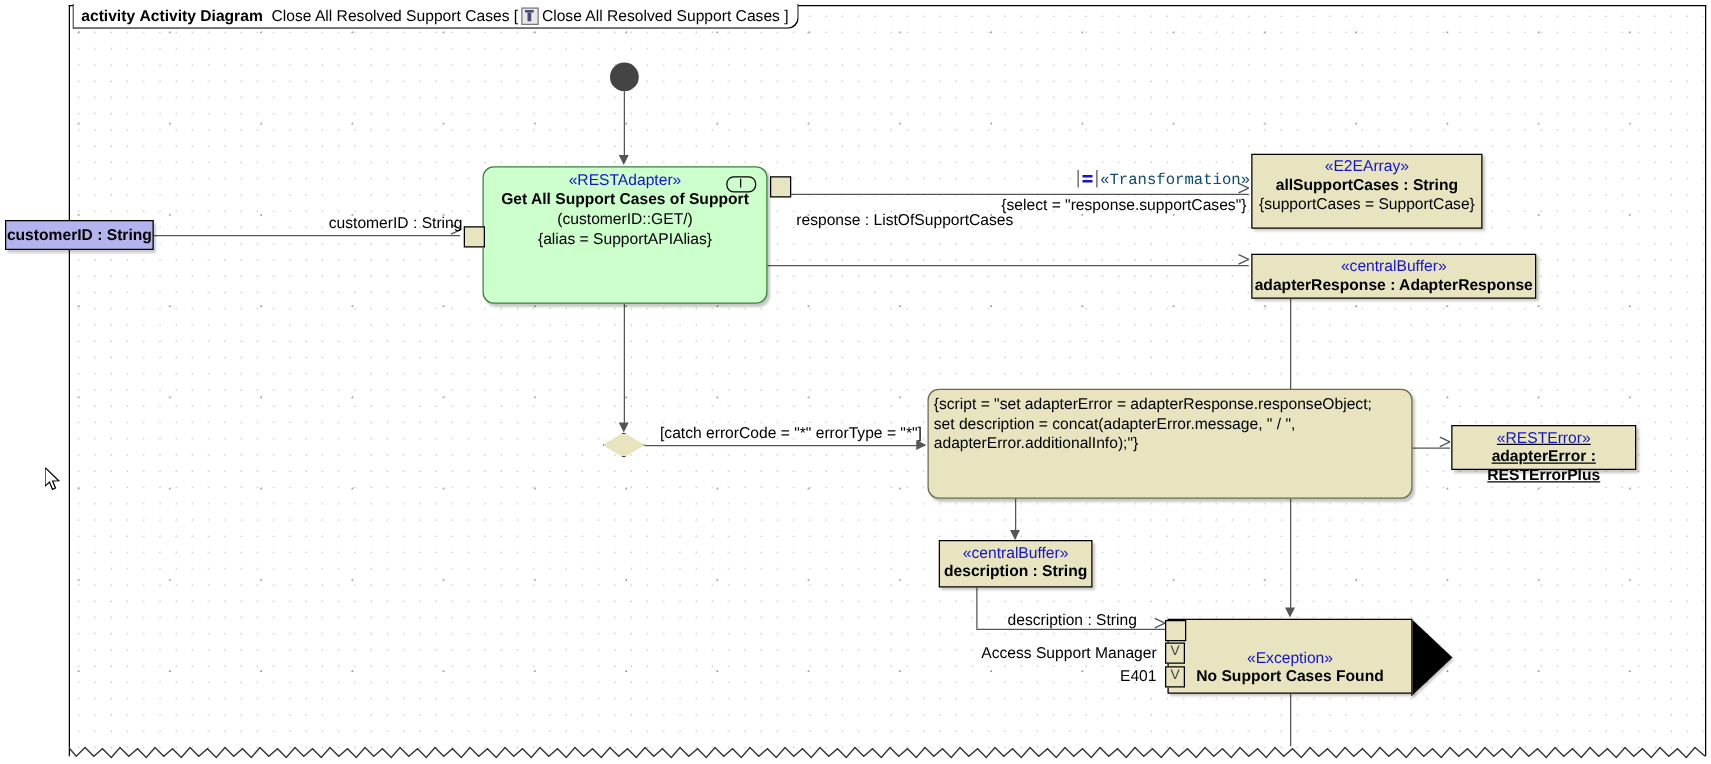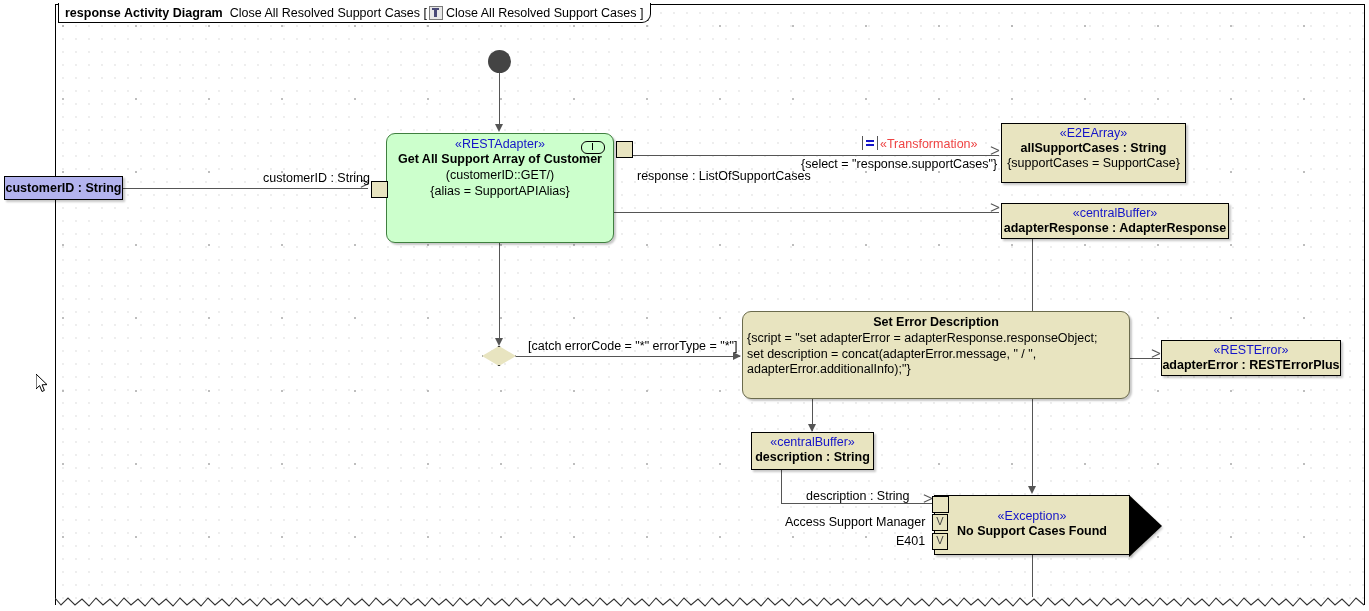--- a/index.html
+++ b/index.html
@@ -117,21 +117,21 @@
   
   .objnode{
     background:#e8e4c0;
     border:1px solid #000;
     box-shadow:2px 2px 2px rgba(0,0,0,0.22);
     padding-top:2px;
   }
   #obj-array{left:1001px; top:123px; width:185px; height:60px;}
   #obj-array .nprop{font-size:12.5px;}
   #obj-adapterresp{left:1001px; top:203px; width:228px; height:36px;}
-  #obj-resterror{left:1161px; top:340px; width:180px; height:36px;}
+  #obj-resterror{left:1161px; top:340px; width:148px; height:36px;text-decoration:underline;}
   #obj-description{left:751px; top:432px; width:123px; height:38px;}
 
   
   #param-customerid{
     left:4px; top:176px; width:119px; height:24px;
     background:#b3b3ee;
     border:1px solid #000;
     box-shadow:2px 2px 2px rgba(0,0,0,0.22);
     display:flex;align-items:center;justify-content:center;
   }
@@ -266,37 +266,37 @@
 
   <div id="frame"></div>
 
   <div id="torn">
     <svg width="1310" height="14" viewBox="0 0 1310 14" preserveAspectRatio="none">
       <path d="M0,2 L6,9 L13,2 L20,9 L27,3 L34,10 L41,2 L48,9 L55,3 L62,10 L69,2 L76,9 L83,3 L90,10 L97,2 L104,9 L111,3 L118,10 L125,2 L132,9 L139,3 L146,10 L153,2 L160,9 L167,3 L174,10 L181,2 L188,9 L195,3 L202,10 L209,2 L216,9 L223,3 L230,10 L237,2 L244,9 L251,3 L258,10 L265,2 L272,9 L279,3 L286,10 L293,2 L300,9 L307,3 L314,10 L321,2 L328,9 L335,3 L342,10 L349,2 L356,9 L363,3 L370,10 L377,2 L384,9 L391,3 L398,10 L405,2 L412,9 L419,3 L426,10 L433,2 L440,9 L447,3 L454,10 L461,2 L468,9 L475,3 L482,10 L489,2 L496,9 L503,3 L510,10 L517,2 L524,9 L531,3 L538,10 L545,2 L552,9 L559,3 L566,10 L573,2 L580,9 L587,3 L594,10 L601,2 L608,9 L615,3 L622,10 L629,2 L636,9 L643,3 L650,10 L657,2 L664,9 L671,3 L678,10 L685,2 L692,9 L699,3 L706,10 L713,2 L720,9 L727,3 L734,10 L741,2 L748,9 L755,3 L762,10 L769,2 L776,9 L783,3 L790,10 L797,2 L804,9 L811,3 L818,10 L825,2 L832,9 L839,3 L846,10 L853,2 L860,9 L867,3 L874,10 L881,2 L888,9 L895,3 L902,10 L909,2 L916,9 L923,3 L930,10 L937,2 L944,9 L951,3 L958,10 L965,2 L972,9 L979,3 L986,10 L993,2 L1000,9 L1007,3 L1014,10 L1021,2 L1028,9 L1035,3 L1042,10 L1049,2 L1056,9 L1063,3 L1070,10 L1077,2 L1084,9 L1091,3 L1098,10 L1105,2 L1112,9 L1119,3 L1126,10 L1133,2 L1140,9 L1147,3 L1154,10 L1161,2 L1168,9 L1175,3 L1182,10 L1189,2 L1196,9 L1203,3 L1210,10 L1217,2 L1224,9 L1231,3 L1238,10 L1245,2 L1252,9 L1259,3 L1266,10 L1273,2 L1280,9 L1287,3 L1294,10 L1301,2 L1309,9" stroke="#333" stroke-width="1.1" fill="none"></path>
     </svg>
   </div>
 
   <div id="frame-tab">
-    <span class="kw">response</span>&nbsp;<span class="nm">Activity Diagram</span>&nbsp;&nbsp;<span class="plain">Close All Resolved Support Cases</span>&nbsp;<span class="plain">[</span><span class="mini-icon"></span><span class="plain">Close All Resolved Support Cases</span>&nbsp;<span class="plain">]</span>
+    <span class="kw">activity</span>&nbsp;<span class="nm">Activity Diagram</span>&nbsp;&nbsp;<span class="plain">Close All Resolved Support Cases</span>&nbsp;<span class="plain">[</span><span class="mini-icon"></span><span class="plain">Close All Resolved Support Cases</span>&nbsp;<span class="plain">]</span>
   </div>
 
   <div class="edge ev" style="left:499px;top:73px;height:52px;"></div>
   <div class="arrow-d" style="left:495px;top:124px;"></div>
 
   <div class="edge eh" style="left:123px;top:188px;width:245px;"></div>
   <div class="arrow-open-r" style="left:360px;top:183px;"></div>
   <div class="elabel" style="left:263px;top:171px;">customerID : String</div>
   <div class="pin" style="left:371px;top:181px;"></div>
 
   <div class="pin" style="left:616px;top:141px;"></div>
   <div class="edge eh" style="left:631px;top:155px;width:368px;"></div>
   <div class="arrow-open-r" style="left:990px;top:150px;"></div>
   <div class="elabel" style="left:637px;top:137px;margin-top:32px;">response : ListOfSupportCases</div>
   <div id="transf-mark"></div>
-  <div class="elabel" style="left:880px;top:137px;color:#ef4444;">«Transformation»</div>
+  <div class="elabel" style="left:880px;top:137px;color:#0c4a6e;font-family:Liberation Mono, monospace;">«Transformation»</div>
   <div class="elabel" style="left:801px;top:157px;">{select = "response.supportCases"}</div>
 
   <div class="edge eh" style="left:614px;top:212px;width:385px;"></div>
   <div class="arrow-open-r" style="left:990px;top:207px;"></div>
 
   <div class="edge ev" style="left:1032px;top:239px;height:95px;"></div>
   <div class="arrow-d" style="left:1028px;top:332px;"></div>
 
   <div class="edge ev" style="left:499px;top:243px;height:100px;"></div>
   <div class="arrow-d" style="left:495px;top:338px;"></div>
@@ -329,58 +329,57 @@
 
   <div id="initial" class="node"></div>
 
   <div id="param-customerid" class="node">
     <div class="nname">customerID : String</div>
   </div>
 
   <div id="act-rest" class="node">
     <div class="rake"></div>
     <div class="stereo">«RESTAdapter»</div>
-    <div class="nname">Get All Support Array of Customer</div>
+    <div class="nname">Get All Support Cases of Support</div>
     <div class="nprop">(customerID::GET/)</div>
     <div class="nprop">{alias = SupportAPIAlias}</div>
   </div>
 
   <div id="obj-array" class="node objnode">
     <div class="stereo">«E2EArray»</div>
     <div class="nname">allSupportCases : String</div>
     <div class="nprop">{supportCases = SupportCase}</div>
   </div>
 
   <div id="obj-adapterresp" class="node objnode">
     <div class="stereo">«centralBuffer»</div>
     <div class="nname">adapterResponse : AdapterResponse</div>
   </div>
 
   <div id="decision" class="node"></div>
 
   <div id="act-script" class="node">
-    <div class="nname">Set Error Description</div>
     <div class="script">{script = "set adapterError = adapterResponse.responseObject;
 set description = concat(adapterError.message, " / ",
 adapterError.additionalInfo);"}</div>
   </div>
 
   <div id="obj-resterror" class="node objnode">
     <div class="stereo">«RESTError»</div>
     <div class="nname">adapterError : RESTErrorPlus</div>
   </div>
 
   <div id="obj-description" class="node objnode">
     <div class="stereo">«centralBuffer»</div>
     <div class="nname">description : String</div>
   </div>
 
   <div id="exc-point"></div>
   <div id="exc-node" class="node">
-    <div class="stereo" style="padding-top:13px;">«Exception»</div>
+    <div class="stereo" style="padding-top:23px;">«Exception»</div>
     <div class="nname">No Support Cases Found</div>
   </div>
 
   <div id="cursor">
     <svg width="14" height="20" viewBox="0 0 14 20">
       <polygon points="0,0 0,15 3.6,11.6 6,17.5 8.4,16.4 6.1,10.8 11,10.6" fill="#ffffff" stroke="#000000" stroke-width="1"></polygon>
     </svg>
   </div>
 
 </div>

